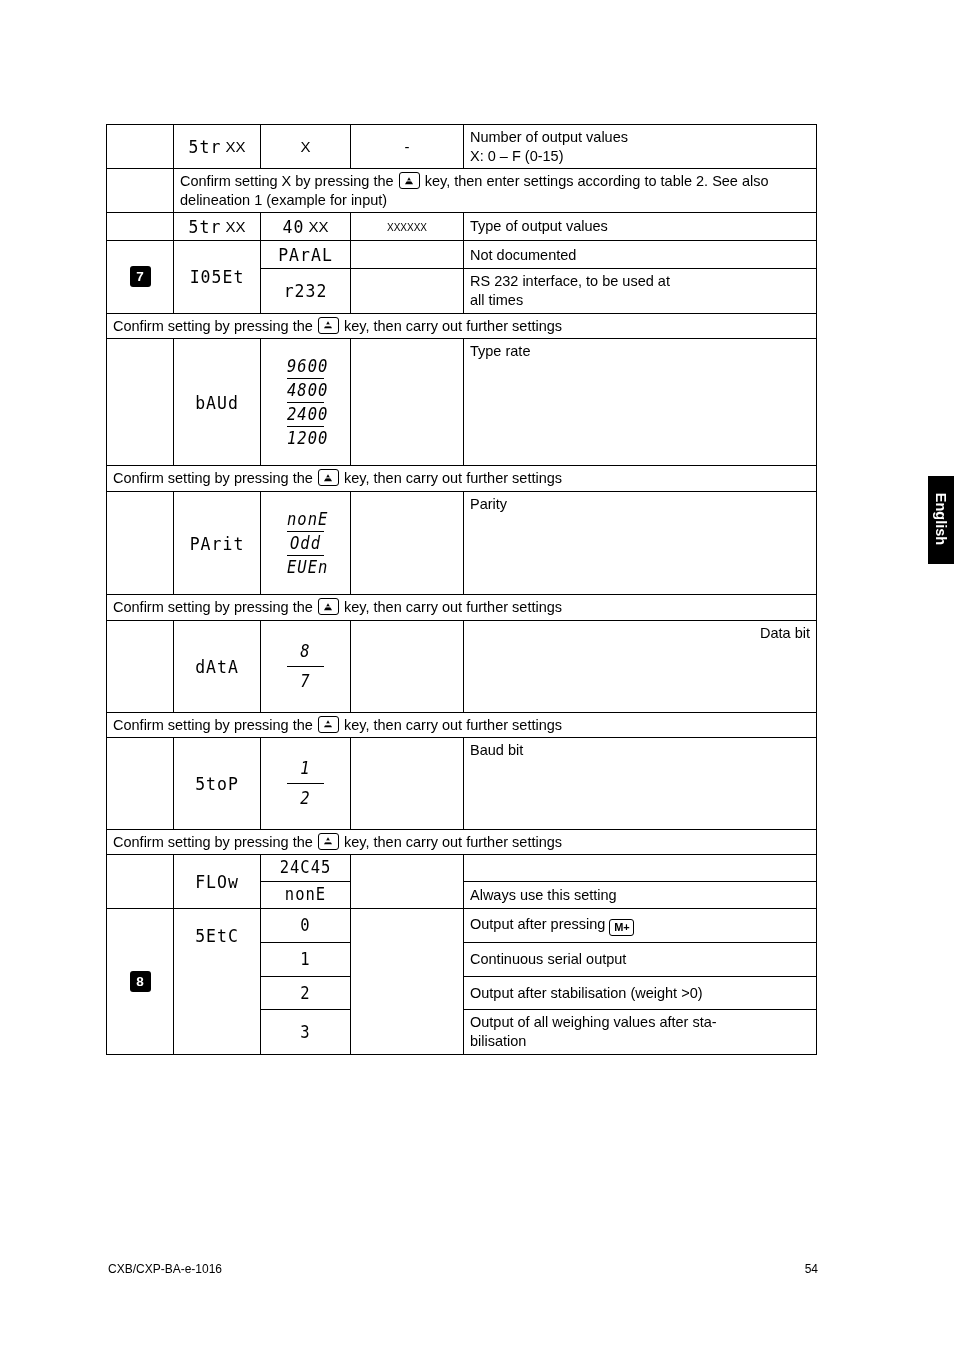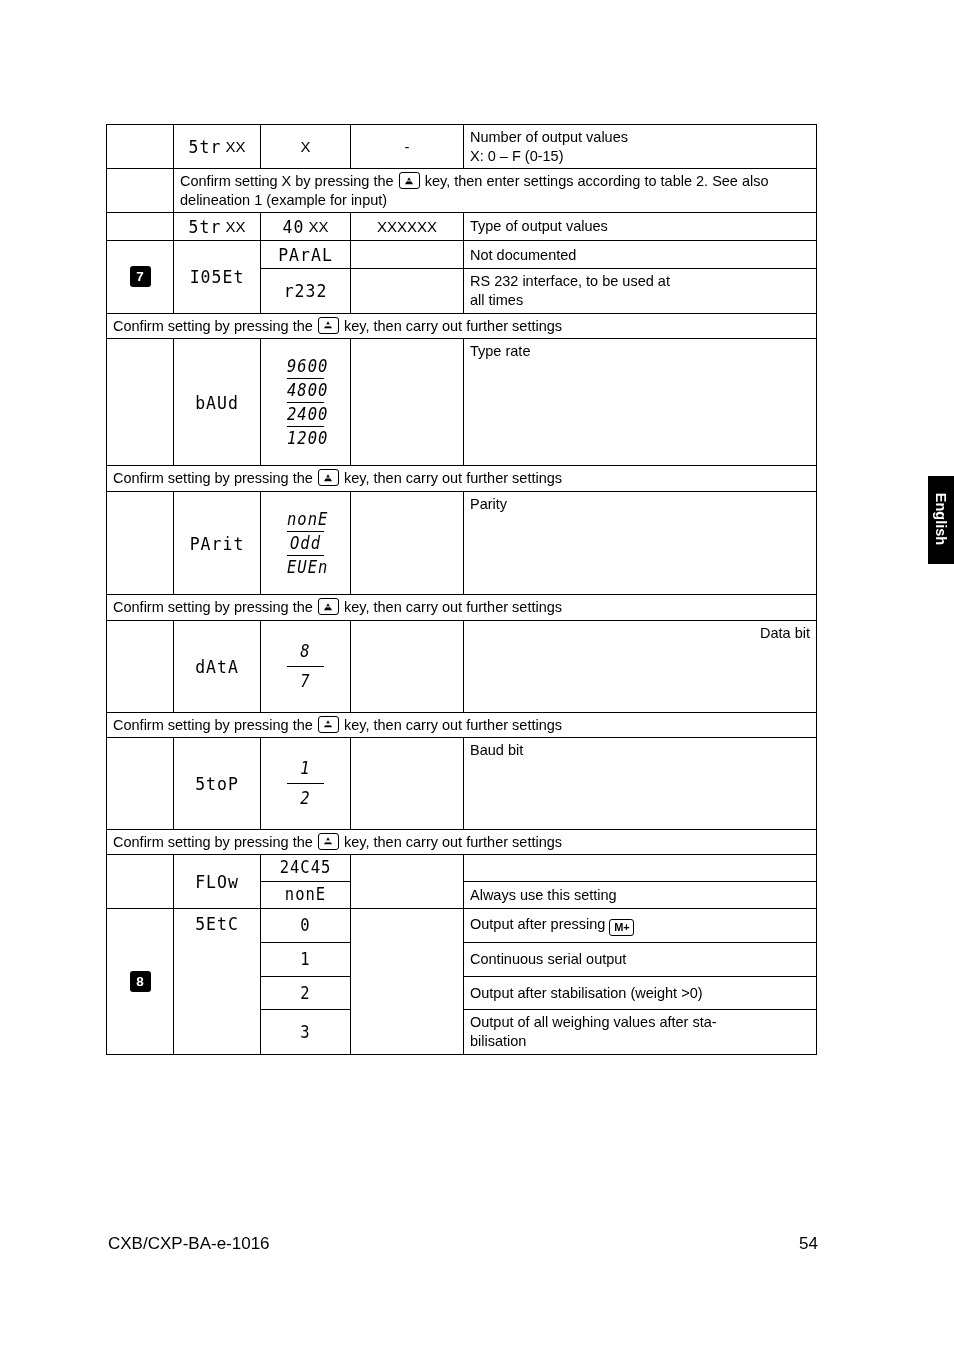--- a/index.html
+++ b/index.html
@@ -173,23 +173,23 @@
     margin-left: -30px;
     margin-top: -9px;
     width: 60px;
     text-align: center;
   }
 
   
   .footer {
     position: absolute;
     left: 108px;
-    top: 1234px;
+    top: 1262px;
     width: 710px;
-    font-size: 17px;
+    font-size: 12px;
   }
   .footer .left { float: left; }
   .footer .right { float: right; }
 </style>
 </head>
 <body>
 
 <div class="page">
 
   <table class="doc-table">
@@ -233,21 +233,21 @@
         <td></td>
         <td class="center">
           <span class="seg">5tr</span>
           <span style="font-size:15px;">XX</span>
         </td>
         <td class="center">
           <span class="seg">40</span>
           <span style="font-size:15px;">XX</span>
         </td>
         <td class="center">
-          <span style="font-size:15px;">XXXXXX</span>
+          <span style="font-size:10px;">XXXXXX</span>
         </td>
         <td>
           <span>Type of output values</span>
         </td>
       </tr>
 
       <tr>
         <td class="badge-cell" rowspan="2">
           <span class="badge">7</span>
         </td>
@@ -404,21 +404,21 @@
         </td>
         <td>
           <span>Always use this setting</span>
         </td>
       </tr>
 
       <tr>
         <td class="badge-cell" rowspan="4">
           <span class="badge">8</span>
         </td>
-        <td class="center" rowspan="4" style="vertical-align:top; padding-top:4px;">
+        <td class="center" rowspan="4" style="vertical-align:top; padding-top:16px;">
           <span class="seg">5EtC</span>
         </td>
         <td class="center" style="padding:7px 0 6px 0;">
           <span class="seg-sm">0</span>
         </td>
         <td rowspan="4"></td>
         <td>
           <span>Output after pressing</span>
           <span class="mkey">M+</span>
         </td>

